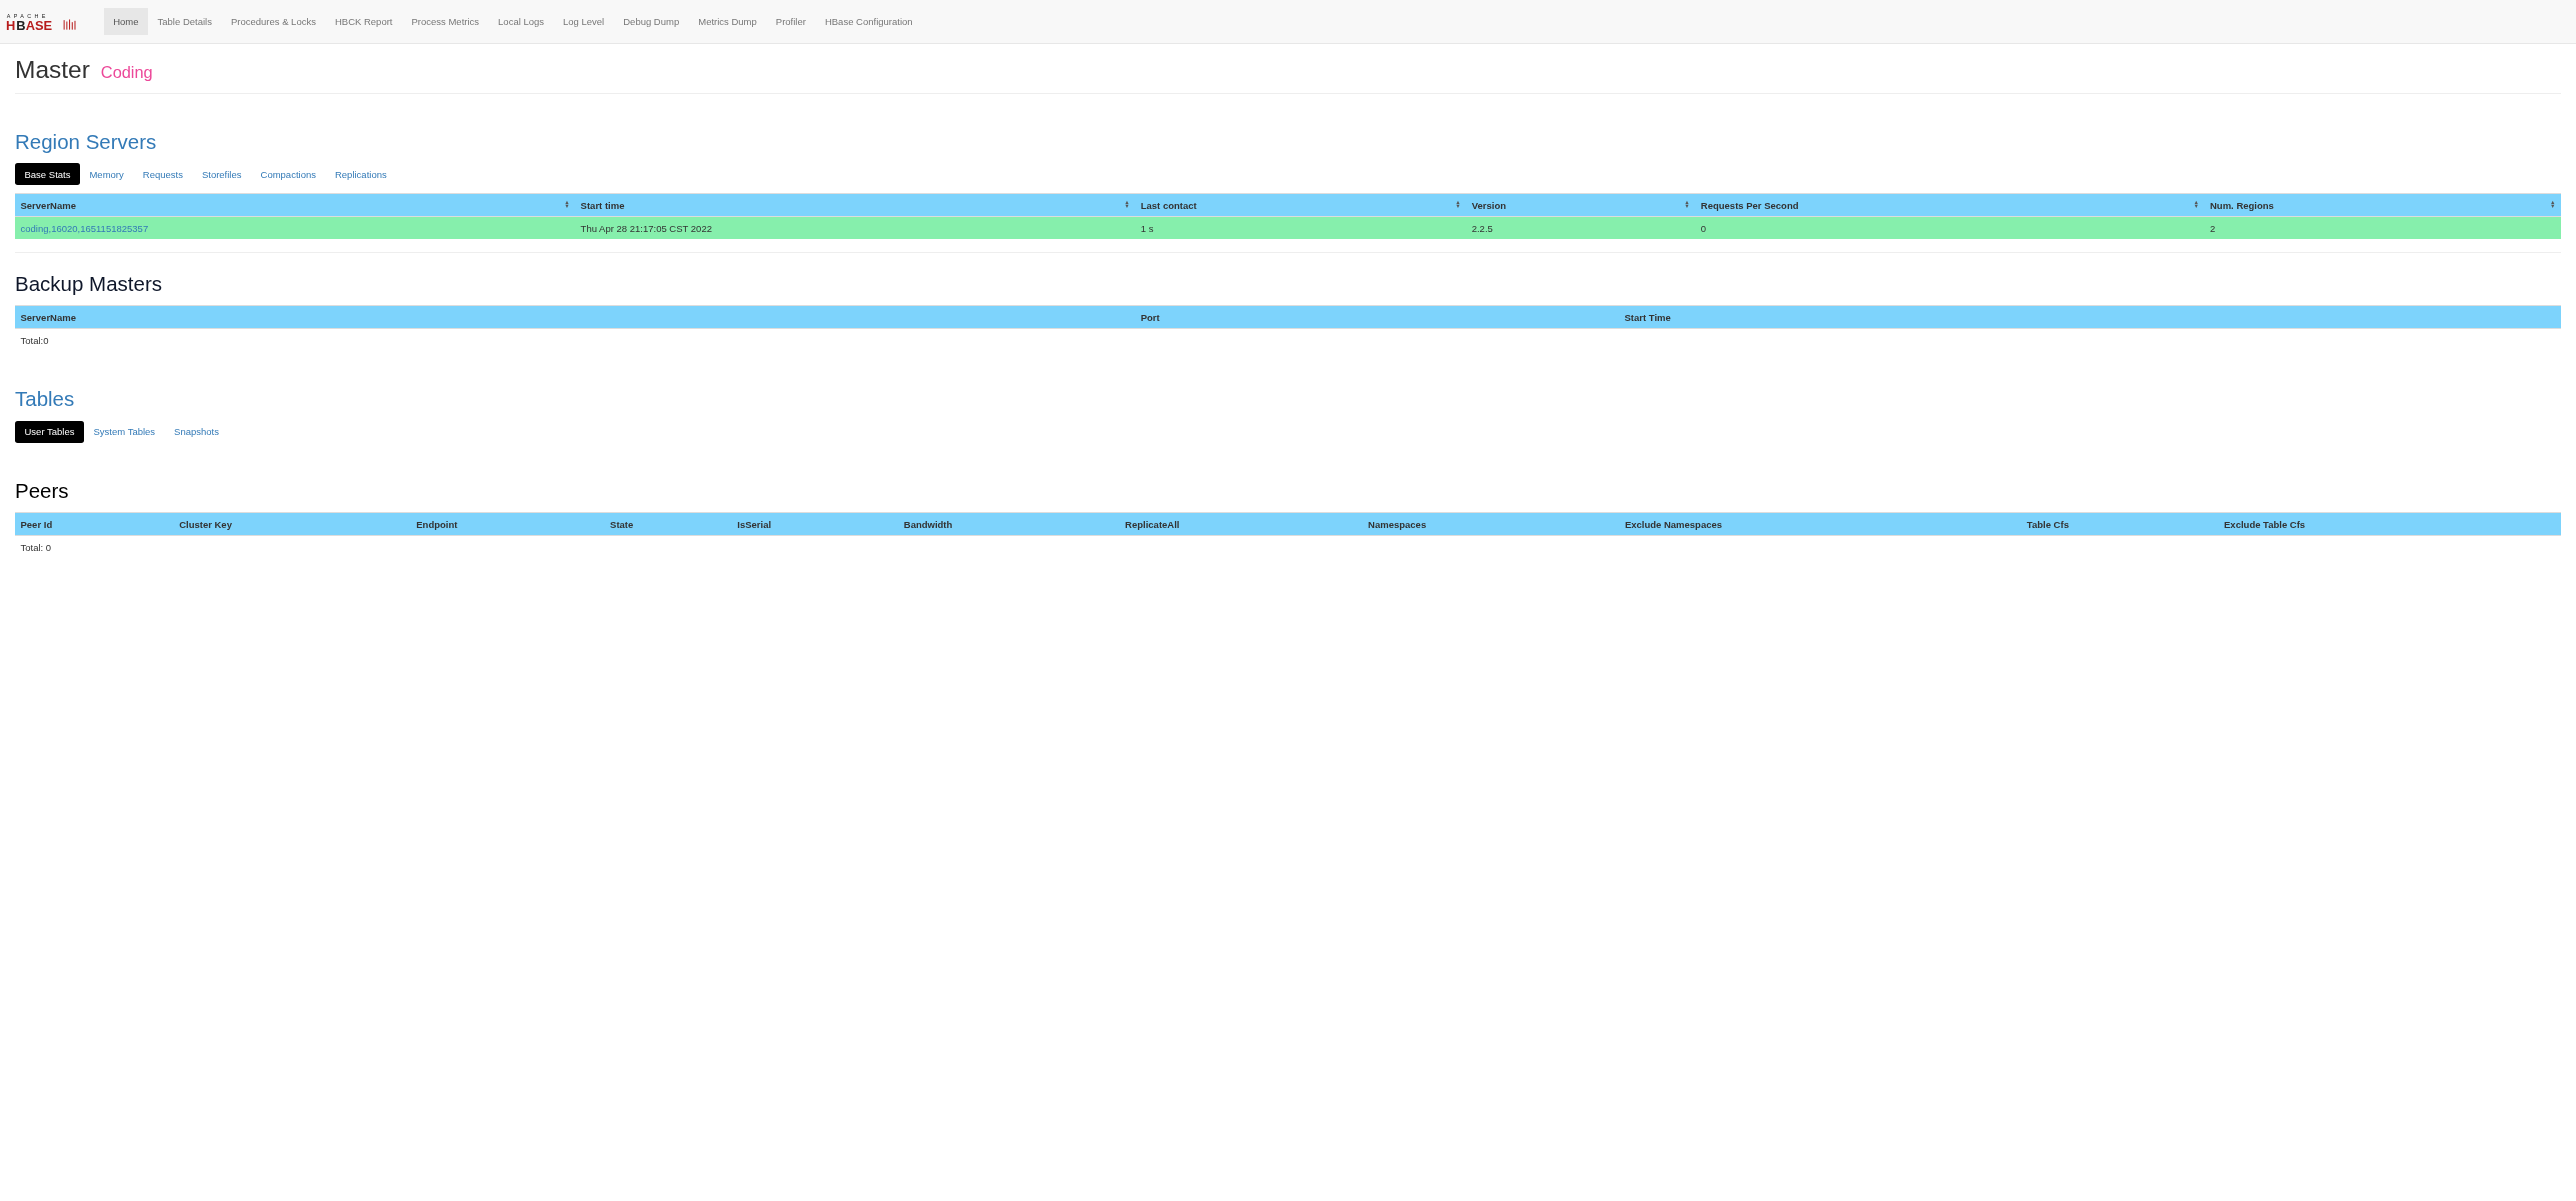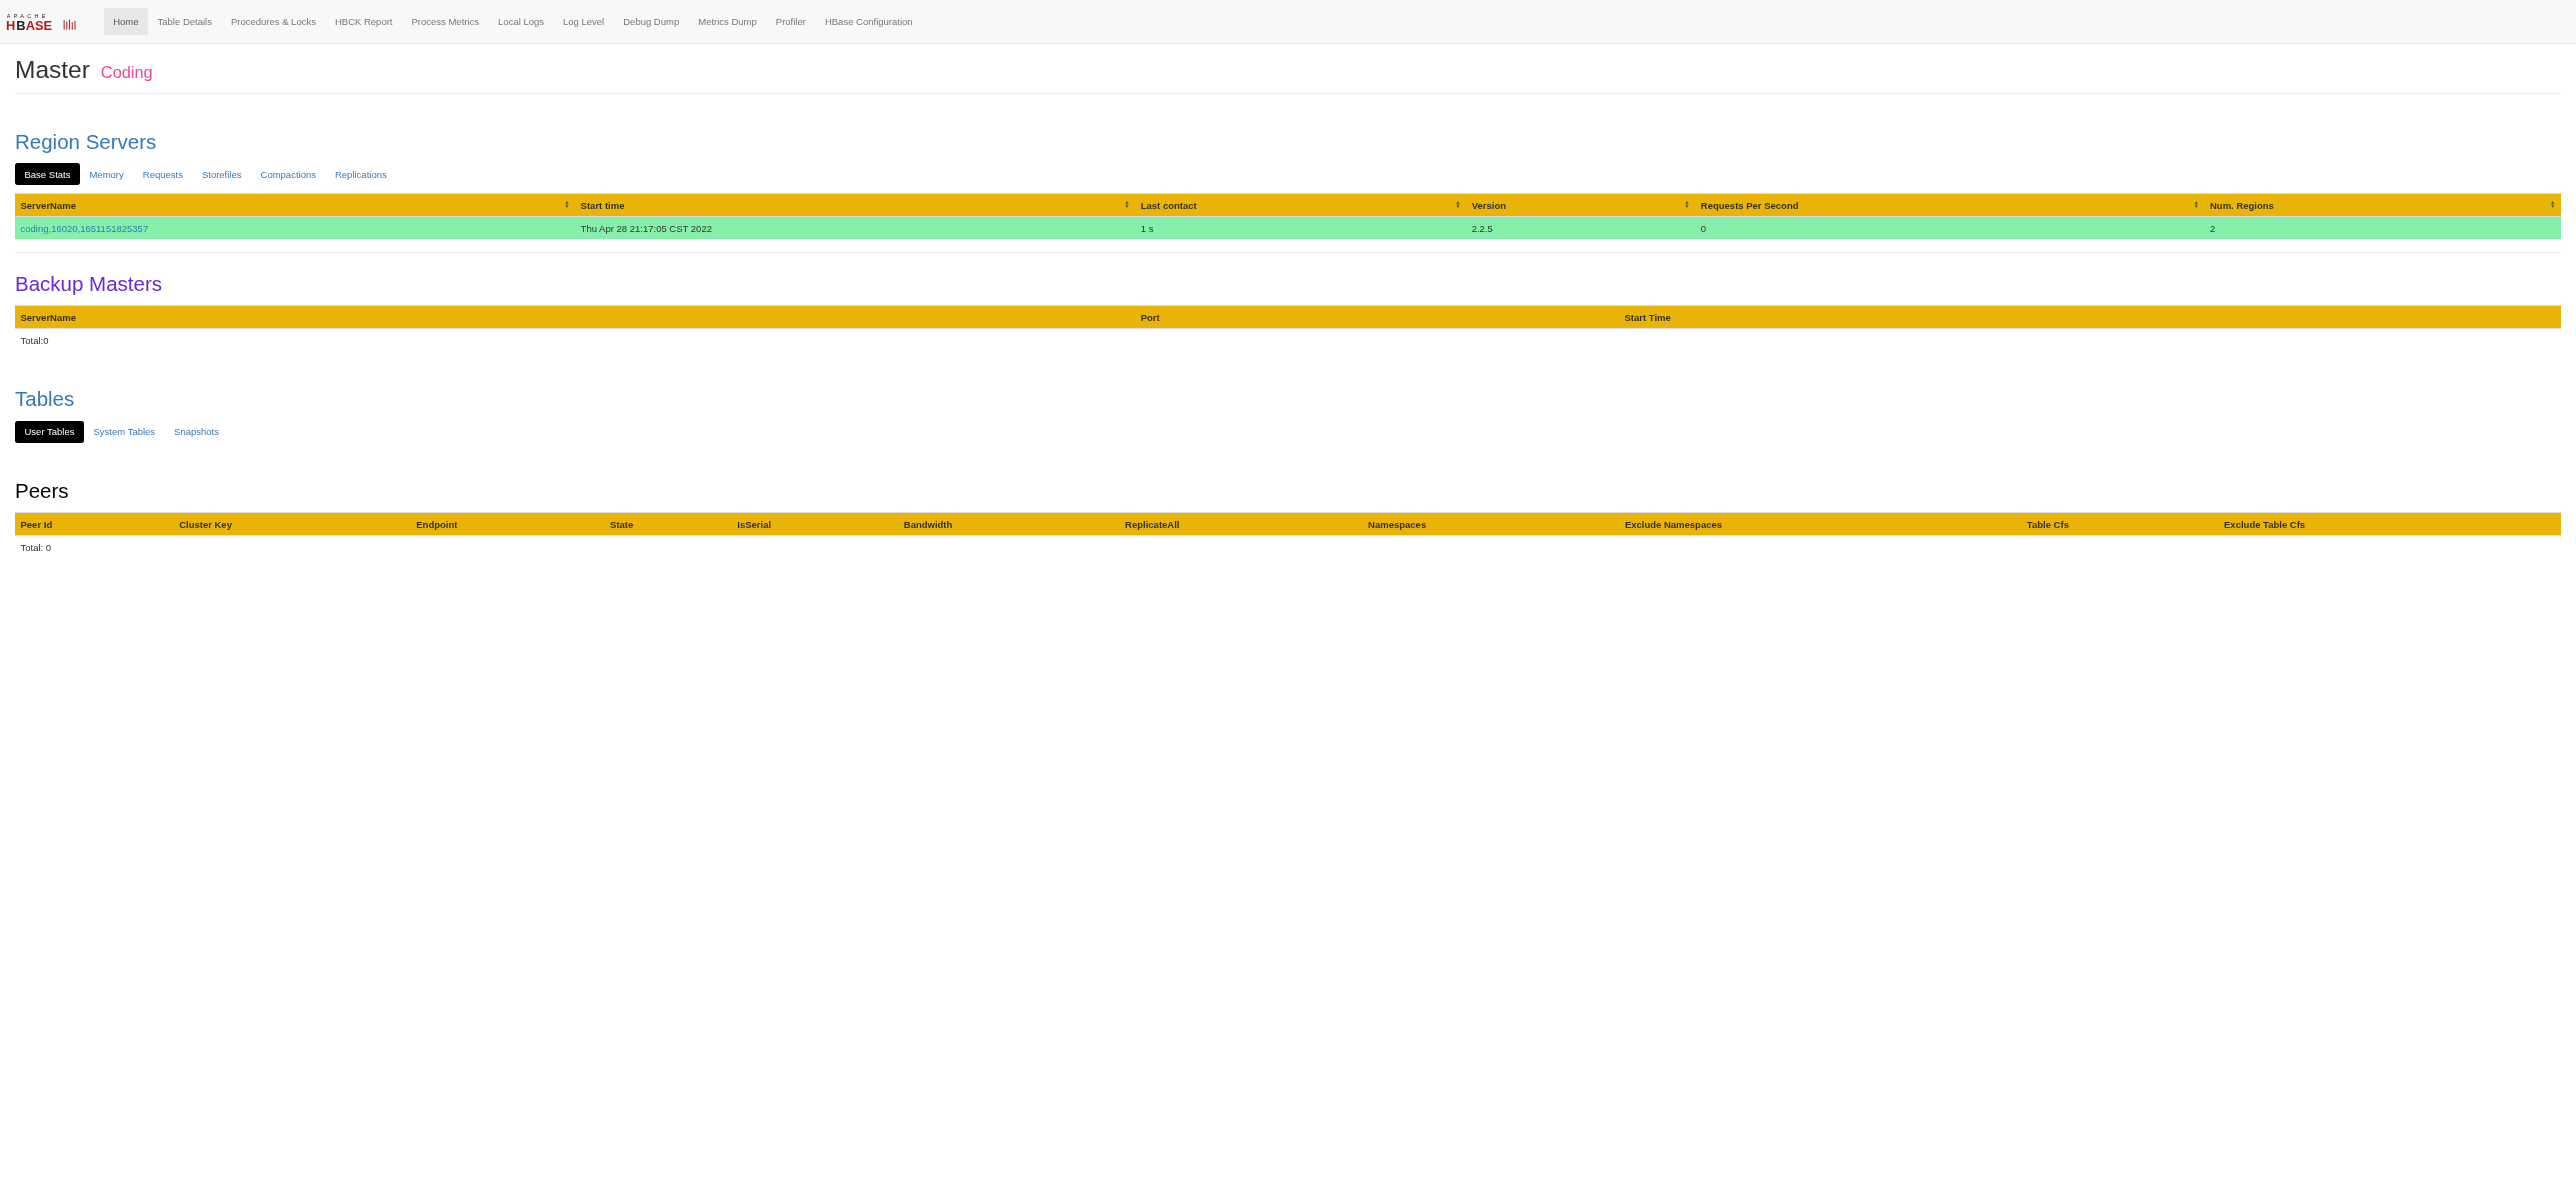--- a/index.html
+++ b/index.html
@@ -49,37 +49,37 @@
     font-size: 16.4px;
     color: #ec4899;
     font-weight: 400;
     margin-left: 4.1px;
   }
   section { margin: 19px 0 6.8px 0; }
   section h2 {
     font-size: 20.5px;
     font-weight: 500;
     margin: 0 0 9.5px 0;
-    color: #6d28d9;
+    color: #0f172a;
   }
   section h2.link-like { color: #337ab7; margin-top: 36px; }
   section hr { border:0; border-top:0.7px solid #eee; margin-top:12.3px; }
   .nav-pills { list-style:none; margin:0 0 8.2px 0; padding:0; display:flex; }
   .nav-pills li a {
     display:block;
     padding: 5.5px 9.5px;
     border-radius: 2.7px;
     color:#337ab7;
     text-decoration:none;
     font-size: 9.5px;
   }
   .nav-pills li.active a { background:#000000; color:#fff; }
   table.tbl { width:100%; border-collapse: collapse; }
   table.tbl th {
-    background:#eab308;
+    background:#7dd3fc;
     border-top:0.7px solid #ddd;
     border-bottom:1.4px solid #ddd;
     text-align:left;
     padding:5.5px;
     font-weight:700;
     font-size:9.5px;
   }
   .sort-icon {
     float: right;
     display: inline-flex;

